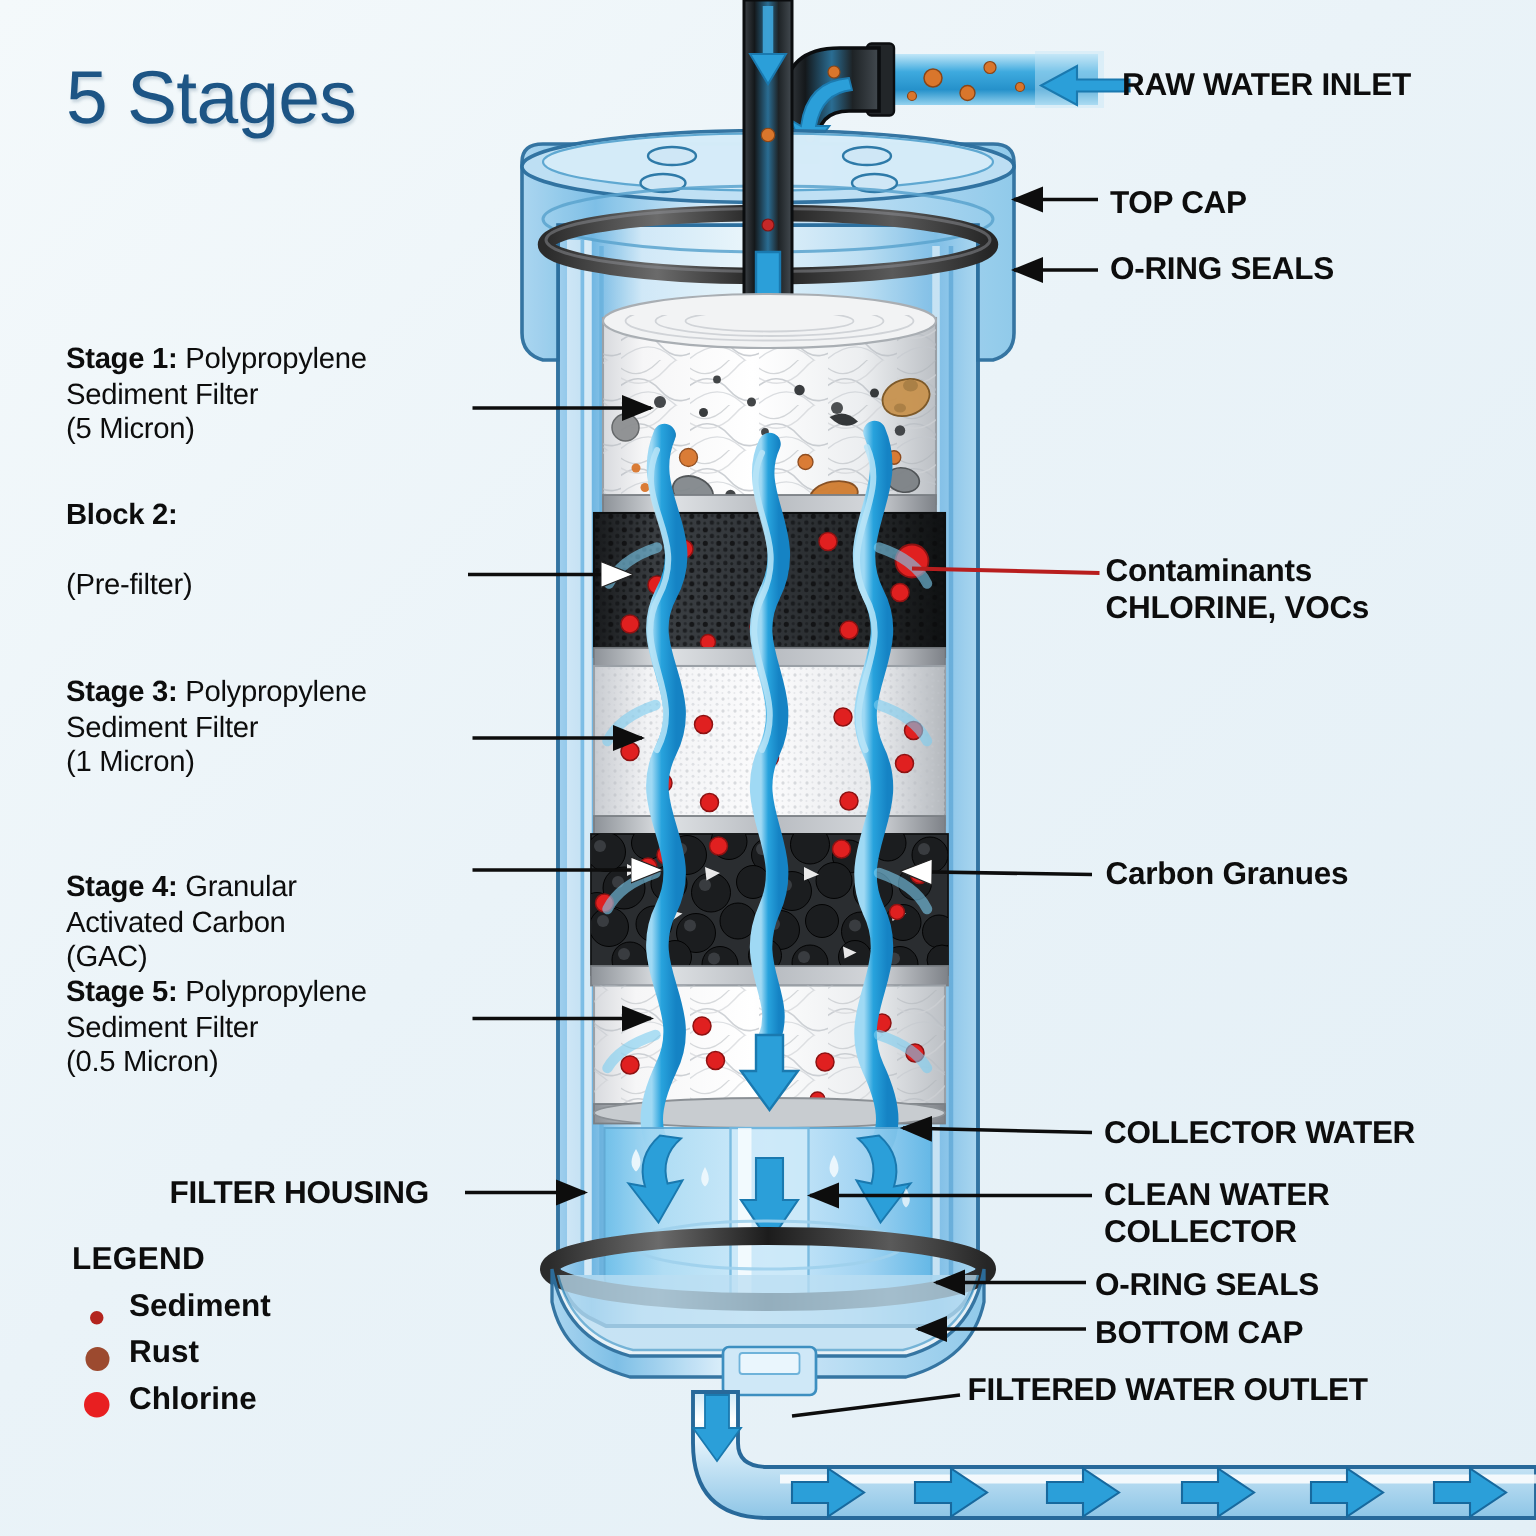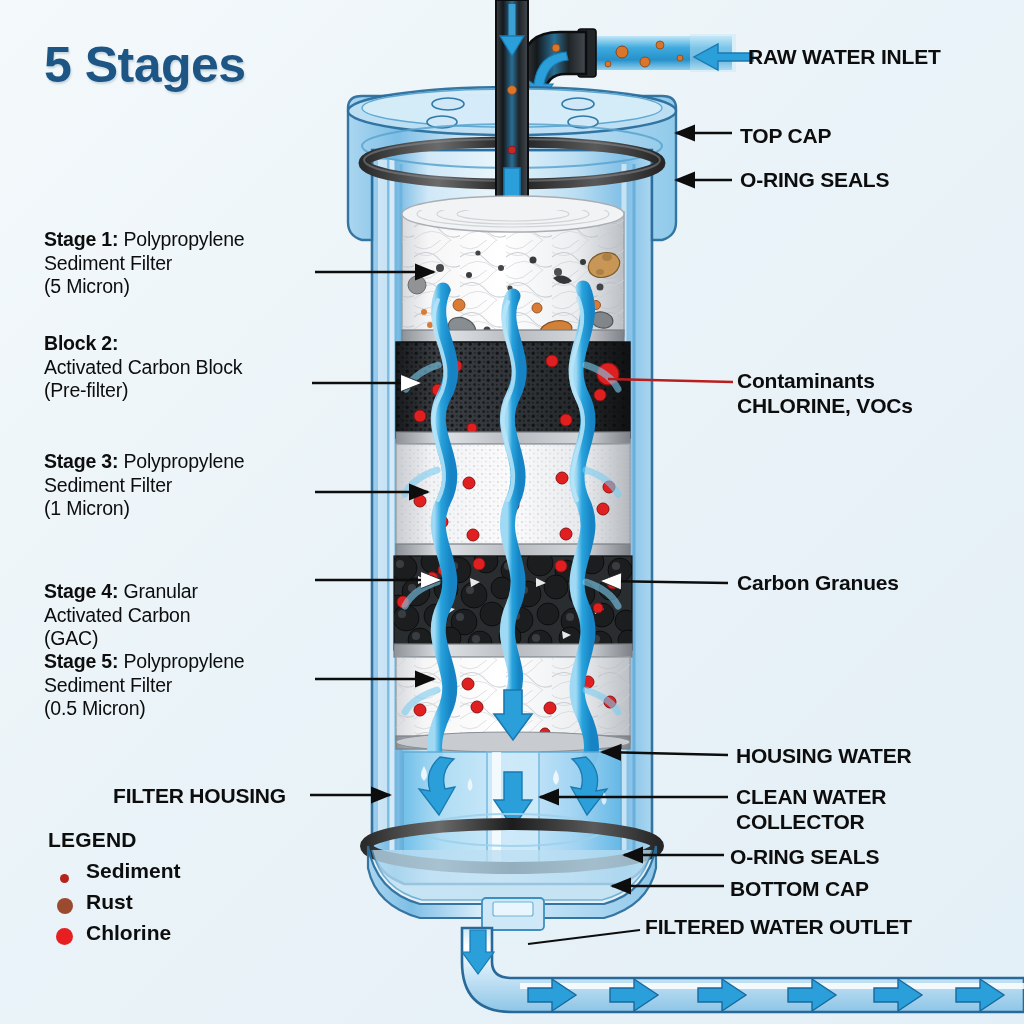--- a/index.html
+++ b/index.html
@@ -8,21 +8,21 @@
     font-family:"Liberation Sans", sans-serif;
     background:linear-gradient(135deg,#f4f9fb 0%,#eaf3f8 45%,#e3eff6 100%);
     position:relative;
   }
   #stage { position:absolute; inset:0; width:1024px; height:1024px; }
   svg.layer { position:absolute; left:0; top:0; width:1024px; height:1024px; }
 
   
   #title {
     position:absolute; left:44px; top:36px;
-    font-size:50px; font-weight:bold; color:#1d5585;
+    font-size:50px; font-weight:normal; color:#1d5585;
     letter-spacing:-0.5px;
     text-shadow:1px 2px 2px rgba(120,150,170,.35);
   }
 
   
   .stage-label {
     position:absolute; color:#0d0d0d; font-size:19.5px; line-height:23.5px;
     width:290px; letter-spacing:-0.2px;
   }
   .stage-label b { font-weight:bold; }
@@ -523,21 +523,21 @@
 
 <div class="stage-label" id="sl0">
   <b>Stage 1:</b>
   <span>Polypropylene</span><br>
   <span>Sediment Filter</span><br>
   <span>(5 Micron)</span>
 </div>
 
 <div class="stage-label" id="sl1">
   <b>Block 2:</b><br>
-  <span>Activated Carbon Block</span><br>
+  <br>
   <span>(Pre-filter)</span>
 </div>
 
 <div class="stage-label" id="sl2">
   <b>Stage 3:</b>
   <span>Polypropylene</span><br>
   <span>Sediment Filter</span><br>
   <span>(1 Micron)</span>
 </div>
 
@@ -559,21 +559,21 @@
 <div class="callout caps" id="c-topcap">TOP CAP</div>
 <div class="callout caps" id="c-oring1">O-RING SEALS</div>
 
 <div class="callout" id="c-cont">
   <span>Contaminants</span><br>
   <span>CHLORINE, VOCs</span>
 </div>
 
 <div class="callout" id="c-gran">Carbon Granues</div>
 
-<div class="callout caps" id="c-pure">HOUSING WATER</div>
+<div class="callout caps" id="c-pure">COLLECTOR WATER</div>
 
 <div class="callout caps" id="c-clean">
   <span>CLEAN WATER</span><br>
   <span>COLLECTOR</span>
 </div>
 
 <div class="callout caps" id="c-oring2">O-RING SEALS</div>
 <div class="callout caps" id="c-botcap">BOTTOM CAP</div>
 <div class="callout caps" id="c-outlet">FILTERED WATER OUTLET</div>
 <div class="callout caps" id="c-housing">FILTER HOUSING</div>

